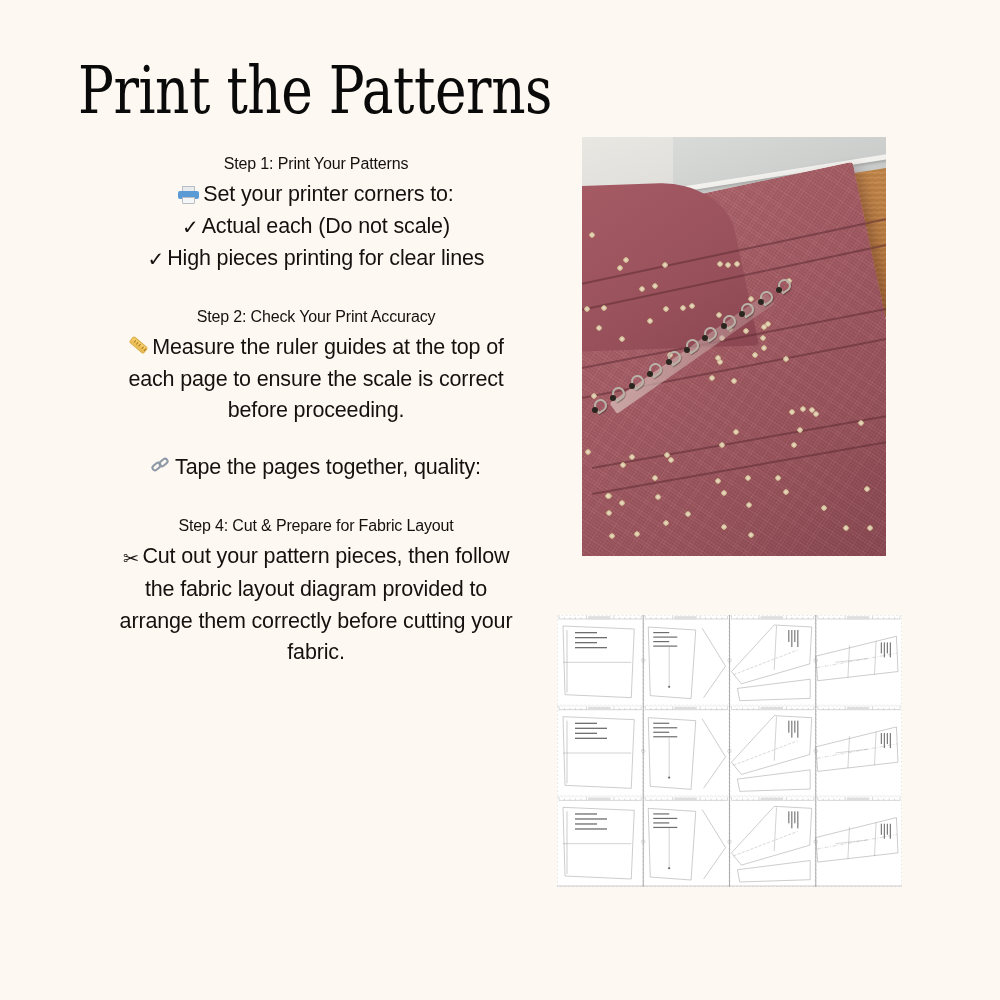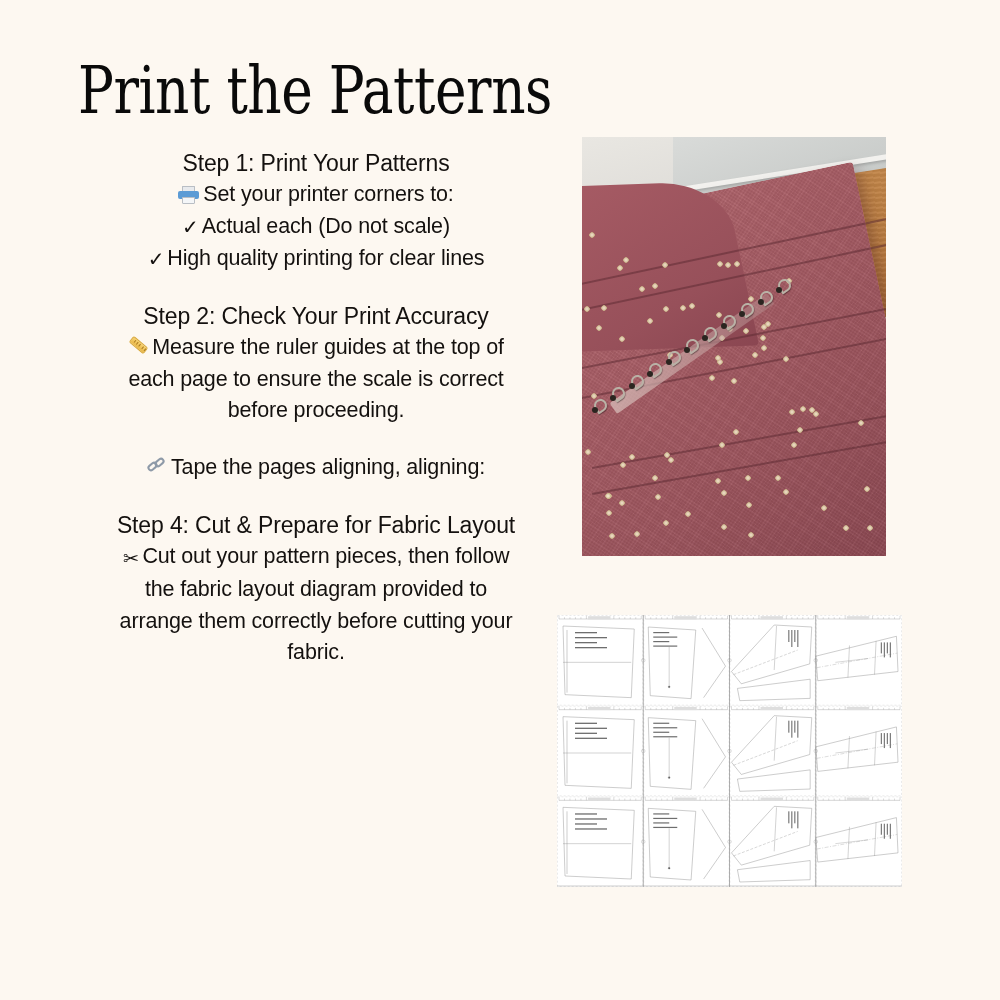--- a/index.html
+++ b/index.html
@@ -56,21 +56,21 @@
 
   .step-line {
     font-size: 21.5px;
     line-height: 31.3px;
     color: #14110f;
     letter-spacing: -0.15px;
     font-weight: 400;
   }
 
   .step-heading {
-    font-size: 23px;
+    font-size: 16px;
     line-height: 31.3px;
     letter-spacing: -0.15px;
     color: #14110f;
   }
 
   .mark-check {
     font-family: "DejaVu Sans", sans-serif;
     font-size: 20px;
     color: #14110f;
     font-weight: 700;
@@ -329,21 +329,21 @@
       <div class="step-heading">Step 1: Print Your Patterns</div>
       <div class="step-line">
         <span class="icon-printer">
           <span class="p-top"></span><span class="p-body"></span><span class="p-paper"></span>
         </span><span>Set your printer corners to:</span>
       </div>
       <div class="step-line">
         <span class="mark-check">✓</span><span>Actual each (Do not scale)</span>
       </div>
       <div class="step-line">
-        <span class="mark-check">✓</span><span>High quality printing for clear lines</span>
+        <span class="mark-check">✓</span><span>High pieces printing for clear lines</span>
       </div>
     </div>
 
     <div class="step-block">
       <div class="step-heading">Step 2: Check Your Print Accuracy</div>
       <div class="step-line">
         <span class="icon-ruler">
           <span class="r-body">
               <span class="r-tick" style="left: 2.5px;"></span>
               <span class="r-tick" style="left: 5.9px;"></span>
@@ -352,21 +352,21 @@
               <span class="r-tick" style="left: 16.1px;"></span>
             </span>
         </span><span>Measure the ruler guides at the top of each page to ensure the scale is correct before proceeding.</span>
       </div>
     </div>
 
     <div class="step-block">
       <div class="step-line">
         <span class="icon-link">
           <span class="l-ring l-a"></span><span class="l-ring l-b"></span>
-        </span><span>Tape the pages aligning, aligning:</span>
+        </span><span>Tape the pages together, quality:</span>
       </div>
     </div>
 
     <div class="step-block">
       <div class="step-heading">Step 4: Cut &amp; Prepare for Fabric Layout</div>
       <div class="step-line">
         <span class="icon-scissors">✂</span><span>Cut out your pattern pieces, then follow the fabric layout diagram provided to arrange them correctly before cutting your fabric.</span>
       </div>
     </div>
 

